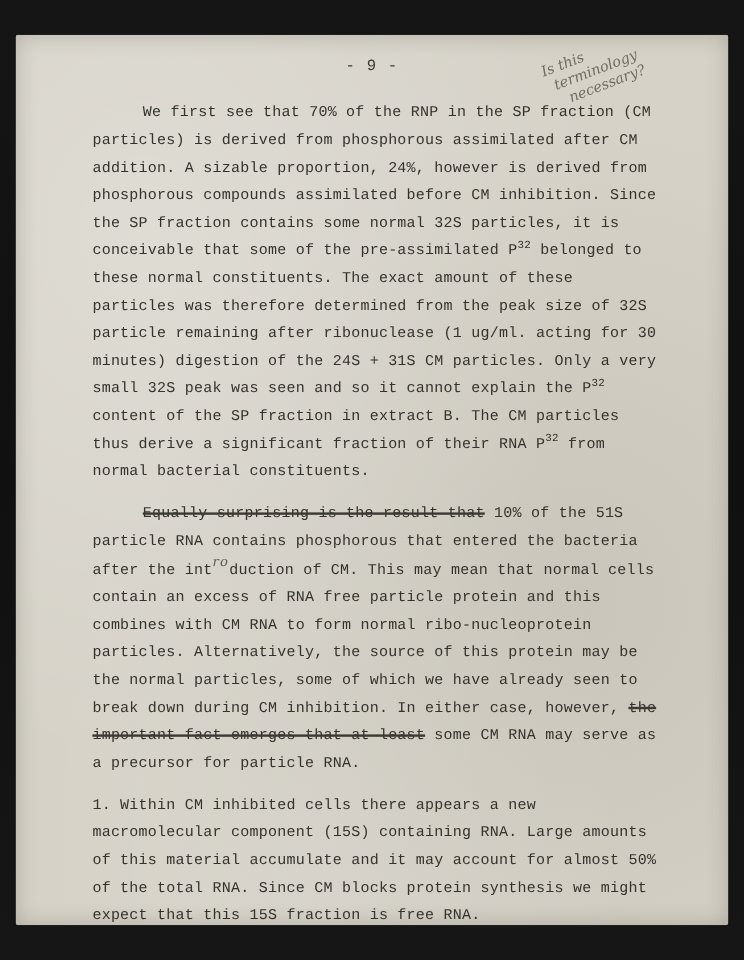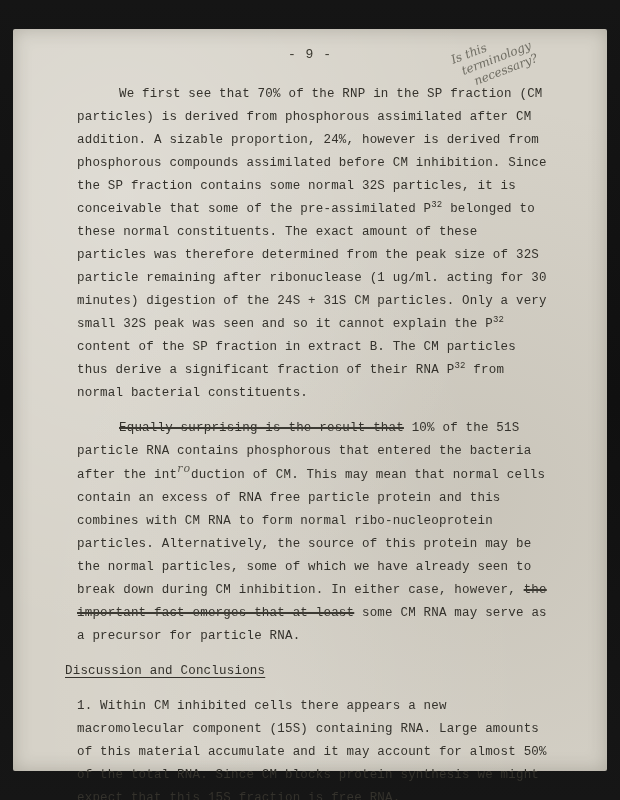--- a/index.html
+++ b/index.html
@@ -104,18 +104,17 @@
 
     <div class="annotation">
       <span>Is this</span>
       <span>terminology</span>
       <span>necessary?</span>
     </div>
 
     <div class="content">
       <p class="indent"><span>We first see that  70% of the RNP in the SP fraction (CM particles) is derived from phosphorous assimilated after CM addition.  A sizable proportion, 24%, however is derived from phosphorous compounds assimilated before CM inhibition.  Since the SP fraction contains some normal 32S particles, it is conceivable that some of the pre-assimilated P</span><span class="sup">32</span><span> belonged to these normal constituents.   The exact amount of these particles was therefore determined from the peak size of 32S particle remaining after ribonuclease (1 ug/ml. acting for 30 minutes) digestion of the 24S + 31S CM particles.   Only a very small 32S peak was seen and so it cannot explain the P</span><span class="sup">32</span><span> content of the SP fraction in extract B.   The CM particles thus derive a significant fraction of their RNA P</span><span class="sup">32</span><span> from normal bacterial constituents.</span></p>
       <p class="indent"><span class="strike">Equally surprising is the result that</span><span> 10% of the 51S particle RNA contains phosphorous that entered the bacteria after the int</span><span class="ins">ro</span><span>duction of CM.  This may mean that normal cells contain an excess of RNA free particle protein and this combines with CM RNA to form normal ribo-nucleoprotein particles.  Alternatively, the source of this protein may be the normal particles, some of which we have already seen to break down during CM inhibition.   In either case, however, </span><span class="strike">the important fact emerges that at least</span><span> some CM RNA may serve as a precursor for particle RNA.</span></p>
-      <div class="heading">Discussion and Conclusions</div>
       <p><span>1. Within CM inhibited cells there appears a new macromolecular component (15S) containing RNA.  Large amounts of this material accumulate and it may account for almost 50% of the total RNA.   Since CM blocks protein synthesis we might expect that this 15S fraction is free RNA.</span></p>
     </div>
 
   </div>
 </div>
 
 </body></html>

